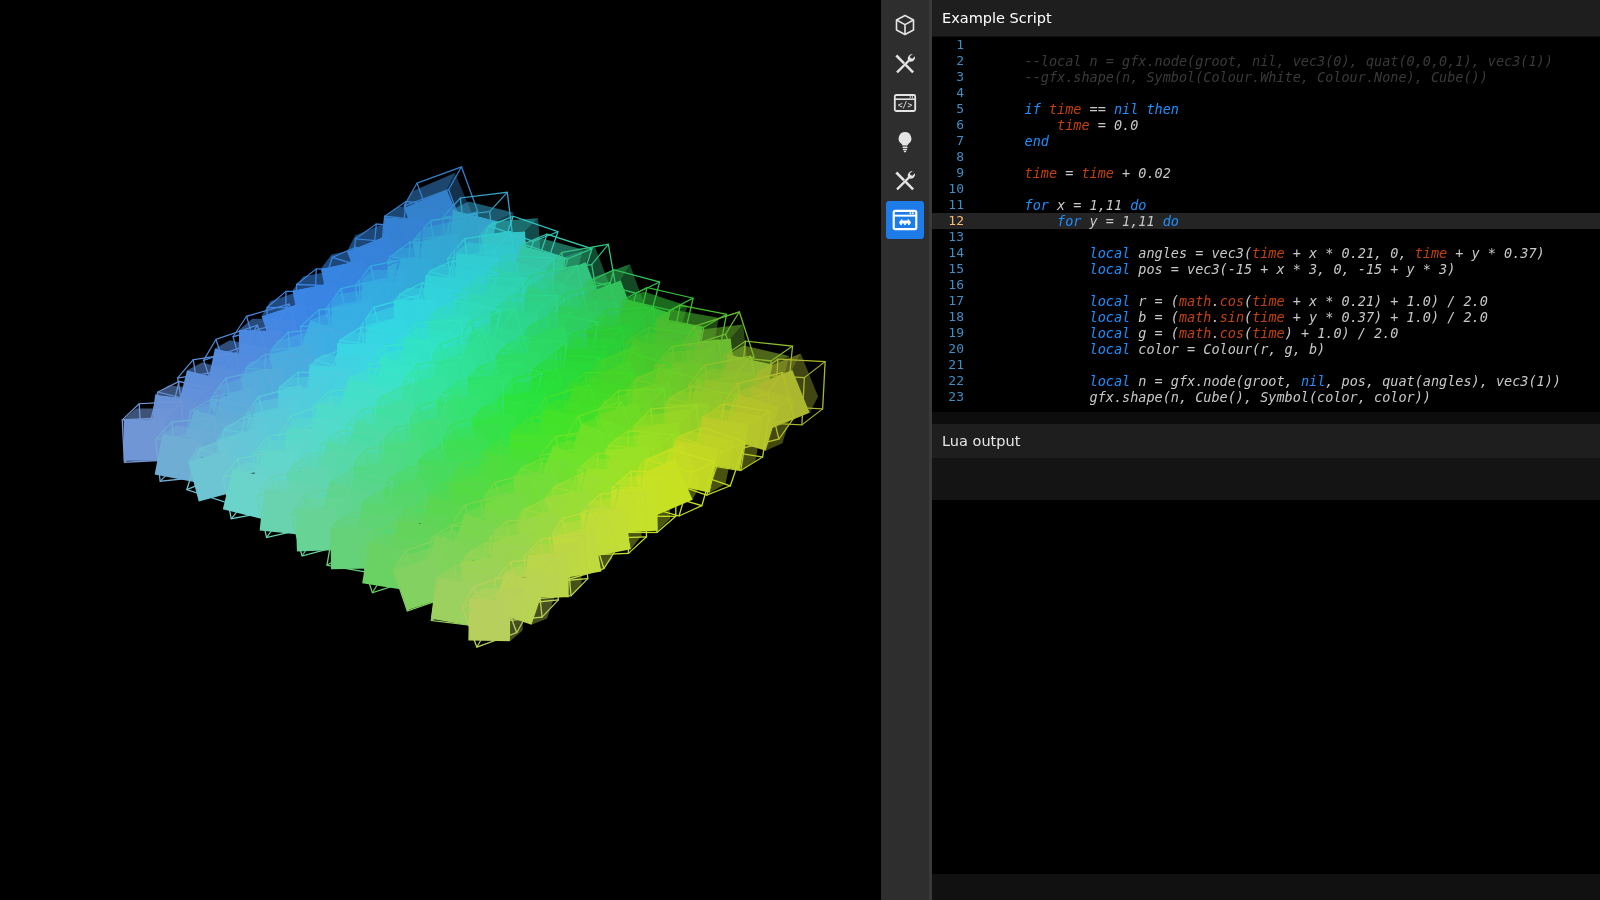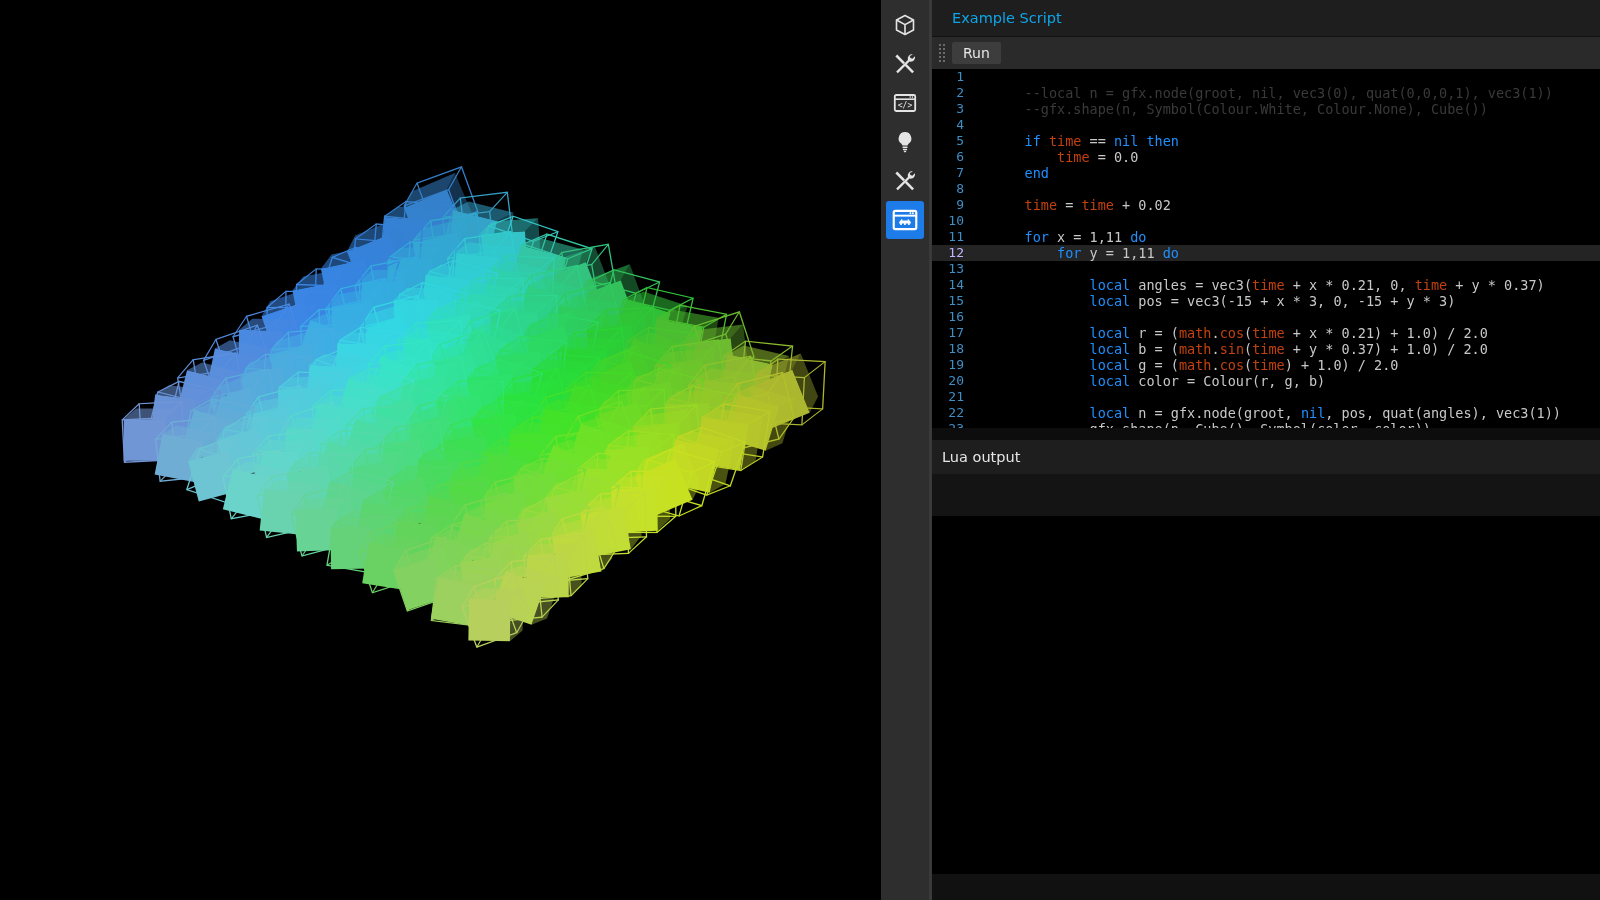--- a/index.html
+++ b/index.html
@@ -15,42 +15,42 @@
            align-items:center;padding-top:6px;box-sizing:border-box;flex:none;}
   .side-btn{width:38px;height:38px;margin-bottom:1px;display:flex;align-items:center;
             justify-content:center;border-radius:3px;cursor:pointer;}
   .side-btn.active{background:#1e7ce8;}
   .side-btn svg{display:block;}
 
   
   #right{flex:1;height:900px;background:#0d0d0d;display:flex;flex-direction:column;
          border-left:3px solid #3a3a3a;box-sizing:border-box;}
 
-  .panel-title{height:36px;line-height:36px;background:#1e1e1e;color:#0ea5e9;
-               font-size:14.5px;padding-left:20px;border-bottom:1px solid #111;flex:none;}
+  .panel-title{height:36px;line-height:36px;background:#1e1e1e;color:#ffffff;
+               font-size:14.5px;padding-left:10px;border-bottom:1px solid #111;flex:none;}
 
   #script-toolbar{height:32px;background:#2a2a2a;display:flex;align-items:center;
                   padding-left:6px;flex:none;}
   .grip{width:8px;height:20px;margin-right:6px;opacity:.45;
         background-image:radial-gradient(circle,#bbb 1px,transparent 1.1px);
         background-size:4px 4px;}
   #run-btn{background:#3d3d3d;color:#e6e6e6;font-size:14px;border:none;
            padding:3px 11px;border-radius:2px;cursor:pointer;
            font-family:"DejaVu Sans",sans-serif;}
 
   
   #editor-wrap{flex:1;background:#000;overflow:hidden;position:relative;min-height:0;}
   #editor{font-family:"DejaVu Sans Mono","Liberation Mono",monospace;
           font-size:13.5px;line-height:16px;white-space:pre;}
   .cl{display:flex;height:16px;align-items:center;}
   .cl.cur{background:#242424;}
   .ln{width:32px;text-align:right;color:#3f8ec4;padding-right:10px;flex:none;
       font-size:13px;user-select:none;}
-  .cl.cur .ln{color:#c4b5fd;}
-  .ct{color:#c8c8c8;padding-left:18px;}
+  .cl.cur .ln{color:#fdba74;}
+  .ct{color:#c8c8c8;padding-left:18px;font-style:italic;}
   .kw{color:#1e90ff;}        
   .id{color:#c2410c;}
   .cm{color:#3a3a3a;}        
   .pl{color:#c8c8c8;}        
 
   
   #output-sep{height:12px;background:#0d0d0d;flex:none;}
   #output-title{height:34px;line-height:34px;background:#1e1e1e;color:#e5e5e5;
                 font-size:14.5px;padding-left:10px;flex:none;}
   #output-body{height:42px;background:#141414;flex:none;}
@@ -1950,24 +1950,20 @@
         </svg>
       </span>
     </div>
 
   </div>
 
   <div id="right">
 
     <div class="panel-title">Example Script</div>
 
-    <div id="script-toolbar">
-      <div class="grip"></div>
-      <button id="run-btn">Run</button>
-    </div>
 
     <div id="editor-wrap">
       <div id="editor"><div class="cl"><span class="ln">1</span><span class="ct"></span></div><div class="cl"><span class="ln">2</span><span class="ct"><span class="pl">    </span><span class="cm">--local n = gfx.node(groot, nil, vec3(0), quat(0,0,0,1), vec3(1))</span></span></div><div class="cl"><span class="ln">3</span><span class="ct"><span class="pl">    </span><span class="cm">--gfx.shape(n, Symbol(Colour.White, Colour.None), Cube())</span></span></div><div class="cl"><span class="ln">4</span><span class="ct"></span></div><div class="cl"><span class="ln">5</span><span class="ct"><span class="pl">    </span><span class="kw">if</span><span class="pl"> </span><span class="id">time</span><span class="pl"> == </span><span class="kw">nil</span><span class="pl"> </span><span class="kw">then</span></span></div><div class="cl"><span class="ln">6</span><span class="ct"><span class="pl">        </span><span class="id">time</span><span class="pl"> = 0.0</span></span></div><div class="cl"><span class="ln">7</span><span class="ct"><span class="pl">    </span><span class="kw">end</span></span></div><div class="cl"><span class="ln">8</span><span class="ct"></span></div><div class="cl"><span class="ln">9</span><span class="ct"><span class="pl">    </span><span class="id">time</span><span class="pl"> = </span><span class="id">time</span><span class="pl"> + 0.02</span></span></div><div class="cl"><span class="ln">10</span><span class="ct"></span></div><div class="cl"><span class="ln">11</span><span class="ct"><span class="pl">    </span><span class="kw">for</span><span class="pl"> x = 1,11 </span><span class="kw">do</span></span></div><div class="cl cur"><span class="ln">12</span><span class="ct"><span class="pl">        </span><span class="kw">for</span><span class="pl"> y = 1,11 </span><span class="kw">do</span></span></div><div class="cl"><span class="ln">13</span><span class="ct"></span></div><div class="cl"><span class="ln">14</span><span class="ct"><span class="pl">            </span><span class="kw">local</span><span class="pl"> angles = vec3(</span><span class="id">time</span><span class="pl"> + x * 0.21, 0, </span><span class="id">time</span><span class="pl"> + y * 0.37)</span></span></div><div class="cl"><span class="ln">15</span><span class="ct"><span class="pl">            </span><span class="kw">local</span><span class="pl"> pos = vec3(-15 + x * 3, 0, -15 + y * 3)</span></span></div><div class="cl"><span class="ln">16</span><span class="ct"></span></div><div class="cl"><span class="ln">17</span><span class="ct"><span class="pl">            </span><span class="kw">local</span><span class="pl"> r = (</span><span class="id">math</span><span class="pl">.</span><span class="id">cos</span><span class="pl">(</span><span class="id">time</span><span class="pl"> + x * 0.21) + 1.0) / 2.0</span></span></div><div class="cl"><span class="ln">18</span><span class="ct"><span class="pl">            </span><span class="kw">local</span><span class="pl"> b = (</span><span class="id">math</span><span class="pl">.</span><span class="id">sin</span><span class="pl">(</span><span class="id">time</span><span class="pl"> + y * 0.37) + 1.0) / 2.0</span></span></div><div class="cl"><span class="ln">19</span><span class="ct"><span class="pl">            </span><span class="kw">local</span><span class="pl"> g = (</span><span class="id">math</span><span class="pl">.</span><span class="id">cos</span><span class="pl">(</span><span class="id">time</span><span class="pl">) + 1.0) / 2.0</span></span></div><div class="cl"><span class="ln">20</span><span class="ct"><span class="pl">            </span><span class="kw">local</span><span class="pl"> color = Colour(r, g, b)</span></span></div><div class="cl"><span class="ln">21</span><span class="ct"></span></div><div class="cl"><span class="ln">22</span><span class="ct"><span class="pl">            </span><span class="kw">local</span><span class="pl"> n = gfx.node(groot, </span><span class="kw">nil</span><span class="pl">, pos, quat(angles), vec3(1))</span></span></div><div class="cl"><span class="ln">23</span><span class="ct"><span class="pl">            gfx.shape(n, Cube(), Symbol(color, color))</span></span></div></div>
     </div>
 
     <div id="output-sep"></div>
     <div id="output-title">Lua output</div>
     <div id="output-body"></div>
     <div id="output-console"></div>
     <div id="output-foot"></div>

